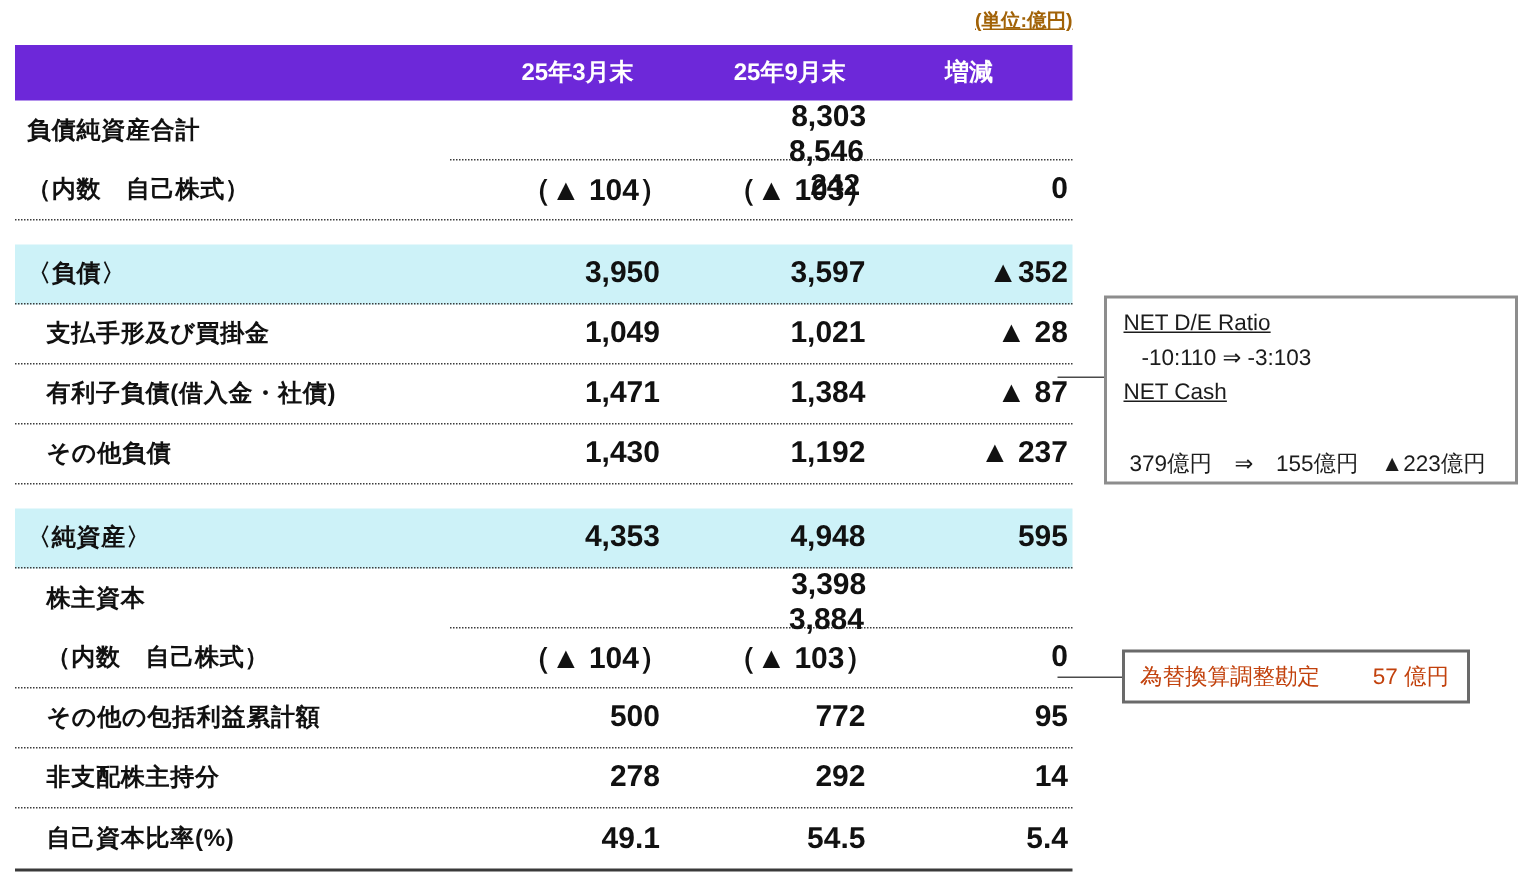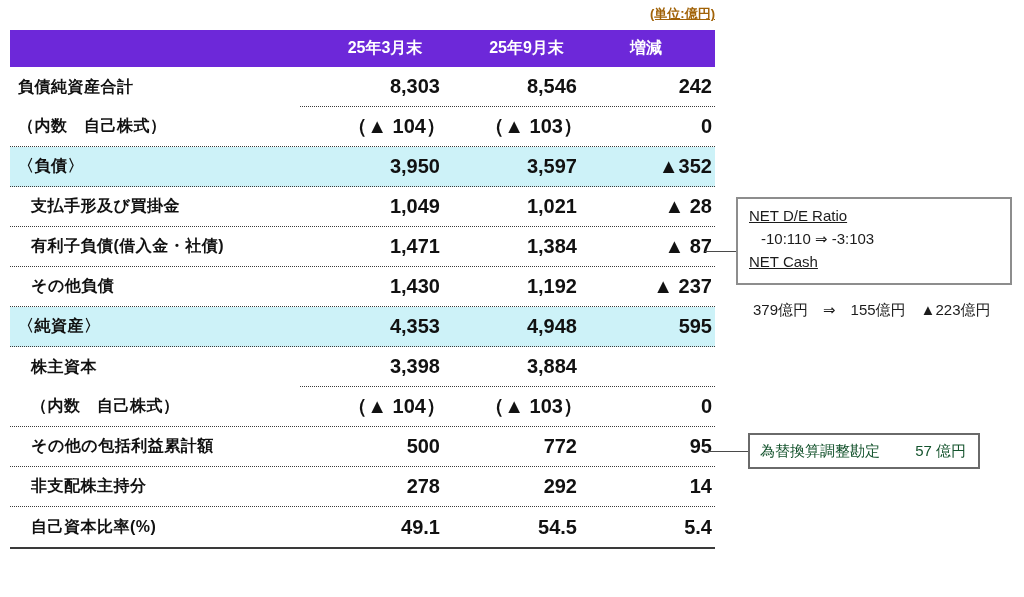--- a/index.html
+++ b/index.html
@@ -26,55 +26,55 @@
     background:#6d28d9;color:#ffffff;font-size:16px;font-weight:bold;
   }
   .thead .hlabel{width:290px;}
   .thead .h{text-align:center;}
   .thead .h2{width:140px;transform:translateX(15px);}
   .thead .h3{width:137px;transform:translateX(18px);}
   .thead .h4{width:138px;}
 
   .row{display:flex;align-items:center;height:40px;box-sizing:border-box;}
   .row.full{border-bottom:1px dotted #3c3c3c;}
-  .row.hl{background:#cdf2f8;}
+  .row.hl{background:#cdf2f8;margin-top:16px;}
   .row .label{
     width:290px;box-sizing:border-box;padding-left:8px;
     font-size:16px;font-weight:bold;letter-spacing:0.5px;
   }
   .row .label.ind{padding-left:21px;}
   .nums{display:flex;flex:1;height:100%;align-items:center;box-sizing:border-box;}
-  .row.partial .nums{border-bottom:1px dotted #3c3c3c;}
+  .row.partial .nums{border-bottom:1px dotted #3c3c3c;flex-direction:column;}
   .c{text-align:right;font-size:20px;font-weight:bold;box-sizing:border-box;}
   .c2{width:140px;}
   .c3{width:137px;}
   .c4{width:138px;padding-right:3px;}
   .ov{position:relative;left:6px;}
 
   
   .conn{position:absolute;height:1px;background:#4a4a4a;}
   .conn1{left:705px;top:251px;width:31px;}
   .conn2{left:705px;top:451px;width:43px;}
 
   
   .net-box{
-    position:absolute;left:736px;top:197px;width:276px;height:88px;
+    position:absolute;left:736px;top:197px;width:276px;height:126px;
     border:2px solid #8d8d8d;background:#fff;box-sizing:border-box;
     padding:5px 0 0 11px;font-size:15px;color:#1c1c1c;
   }
   .net-box .ln{line-height:23px;white-space:pre;}
   .net-box .indent{padding-left:12px;}
   .net-box .gap{margin-top:25px;padding-left:4px;}
   .u{text-decoration:underline;}
 
   .fx-box{
     position:absolute;left:748px;top:433px;width:232px;height:36px;
     border:2px solid #6a6a6a;background:#fff;box-sizing:border-box;
     display:flex;align-items:center;justify-content:space-between;
-    padding:0 12px 0 10px;font-size:15px;color:#14532d;white-space:pre;
+    padding:0 12px 0 10px;font-size:15px;color:#c2410c;white-space:pre;
   }
 </style>
 </head>
 <body>
 
 <div class="stage">
 
   <div class="unit">(単位:億円)</div>
 
   <div class="fin-table">

